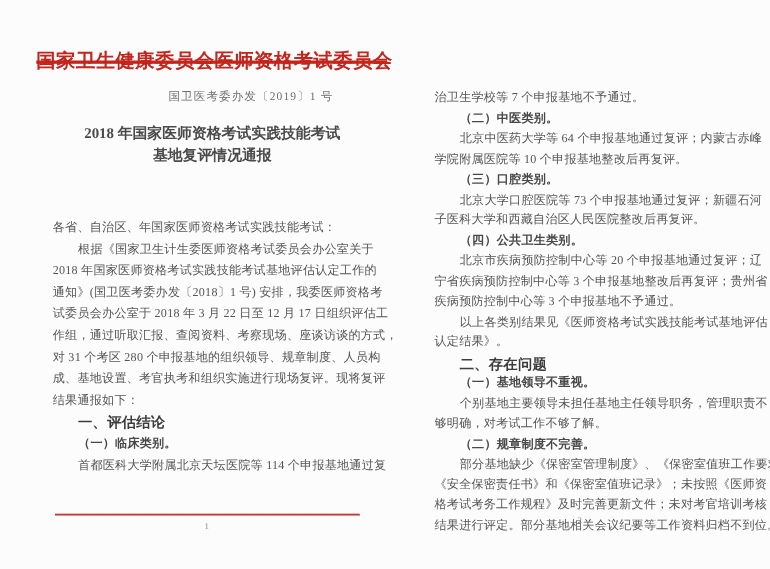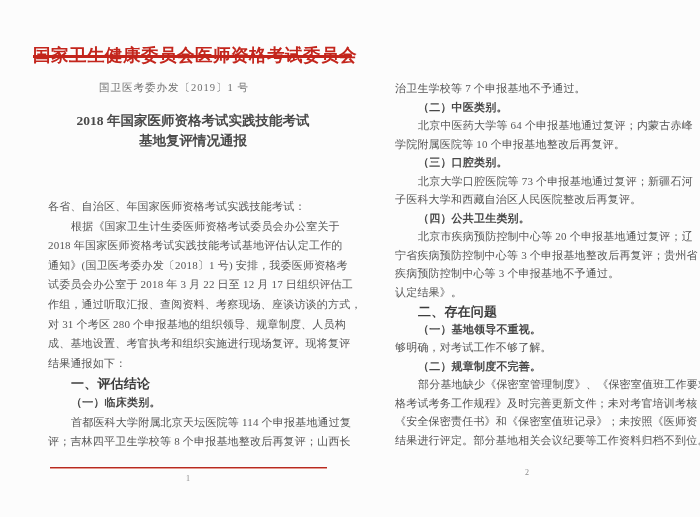--- a/index.html
+++ b/index.html
@@ -17,22 +17,22 @@
     font-size: 17.5px; font-weight: 900;
     color: var(--accent, #c3251c);
     letter-spacing: .5px;
     margin-top: 24px;
   }
   #rule-top {
     left: 33px; top: 55px; width: 319px; height: 3px;
     background: var(--accent, #c3251c);
   }
   #docnum {
-    left: 33px; top: 81px; width: 282px;
-    text-align: center;
+    left: 21px; top: 81px; width: 282px;
+    text-align: right;
     font-size: 10.5px; color: #6e6e6e; letter-spacing: 1px;
     white-space: nowrap;
   }
   #title {
     left: 33px; top: 111px; width: 320px;
     text-align: center;
     font-size: 13.5px; font-weight: 700; color: #4a4a4a;
     line-height: 20px;
   }
   #title span { display: block; white-space: nowrap; }
@@ -82,43 +82,44 @@
     <div class="line">2018 年国家医师资格考试实践技能考试基地评估认定工作的</div>
     <div class="line">通知》(国卫医考委办发〔2018〕1 号) 安排，我委医师资格考</div>
     <div class="line">试委员会办公室于 2018 年 3 月 22 日至 12 月 17 日组织评估工</div>
     <div class="line">作组，通过听取汇报、查阅资料、考察现场、座谈访谈的方式，</div>
     <div class="line">对 31 个考区 280 个申报基地的组织领导、规章制度、人员构</div>
     <div class="line">成、基地设置、考官执考和组织实施进行现场复评。现将复评</div>
     <div class="line">结果通报如下：</div>
     <div class="line indent heading">一、评估结论</div>
     <div class="line indent subheading">（一）临床类别。</div>
     <div class="line indent">首都医科大学附属北京天坛医院等 114 个申报基地通过复</div>
-    <div class="line">评；吉林四平卫生学校等 8 个申报基地整改后再复评；山西长</div>
   </div>
 
 <div class="abs" id="rule-bottom"></div>
 
 <div class="abs pagenum" id="pn1">1</div>
 
 <div class="abs body-col" id="p2-body">
     <div class="line">治卫生学校等 7 个申报基地不予通过。</div>
     <div class="line indent subheading">（二）中医类别。</div>
     <div class="line indent">北京中医药大学等 64 个申报基地通过复评；内蒙古赤峰</div>
     <div class="line">学院附属医院等 10 个申报基地整改后再复评。</div>
     <div class="line indent subheading">（三）口腔类别。</div>
     <div class="line indent">北京大学口腔医院等 73 个申报基地通过复评；新疆石河</div>
     <div class="line">子医科大学和西藏自治区人民医院整改后再复评。</div>
     <div class="line indent subheading">（四）公共卫生类别。</div>
     <div class="line indent">北京市疾病预防控制中心等 20 个申报基地通过复评；辽</div>
     <div class="line">宁省疾病预防控制中心等 3 个申报基地整改后再复评；贵州省</div>
     <div class="line">疾病预防控制中心等 3 个申报基地不予通过。</div>
+    <div class="line indent">以上各类别结果见《医师资格考试实践技能考试基地评估</div>
     <div class="line">认定结果》。</div>
     <div class="line indent heading">二、存在问题</div>
     <div class="line indent subheading">（一）基地领导不重视。</div>
+    <div class="line indent">个别基地主要领导未担任基地主任领导职务，管理职责不</div>
     <div class="line">够明确，对考试工作不够了解。</div>
     <div class="line indent subheading">（二）规章制度不完善。</div>
     <div class="line indent">部分基地缺少《保密室管理制度》、《保密室值班工作要求》、</div>
+    <div class="line">《安全保密责任书》和《保密室值班记录》；未按照《医师资</div>
     <div class="line">格考试考务工作规程》及时完善更新文件；未对考官培训考核</div>
-    <div class="line">《安全保密责任书》和《保密室值班记录》；未按照《医师资</div>
     <div class="line">结果进行评定。部分基地相关会议纪要等工作资料归档不到位。</div>
   </div>
 
 <div class="abs pagenum" id="pn2">2</div>
 
 </body></html>

